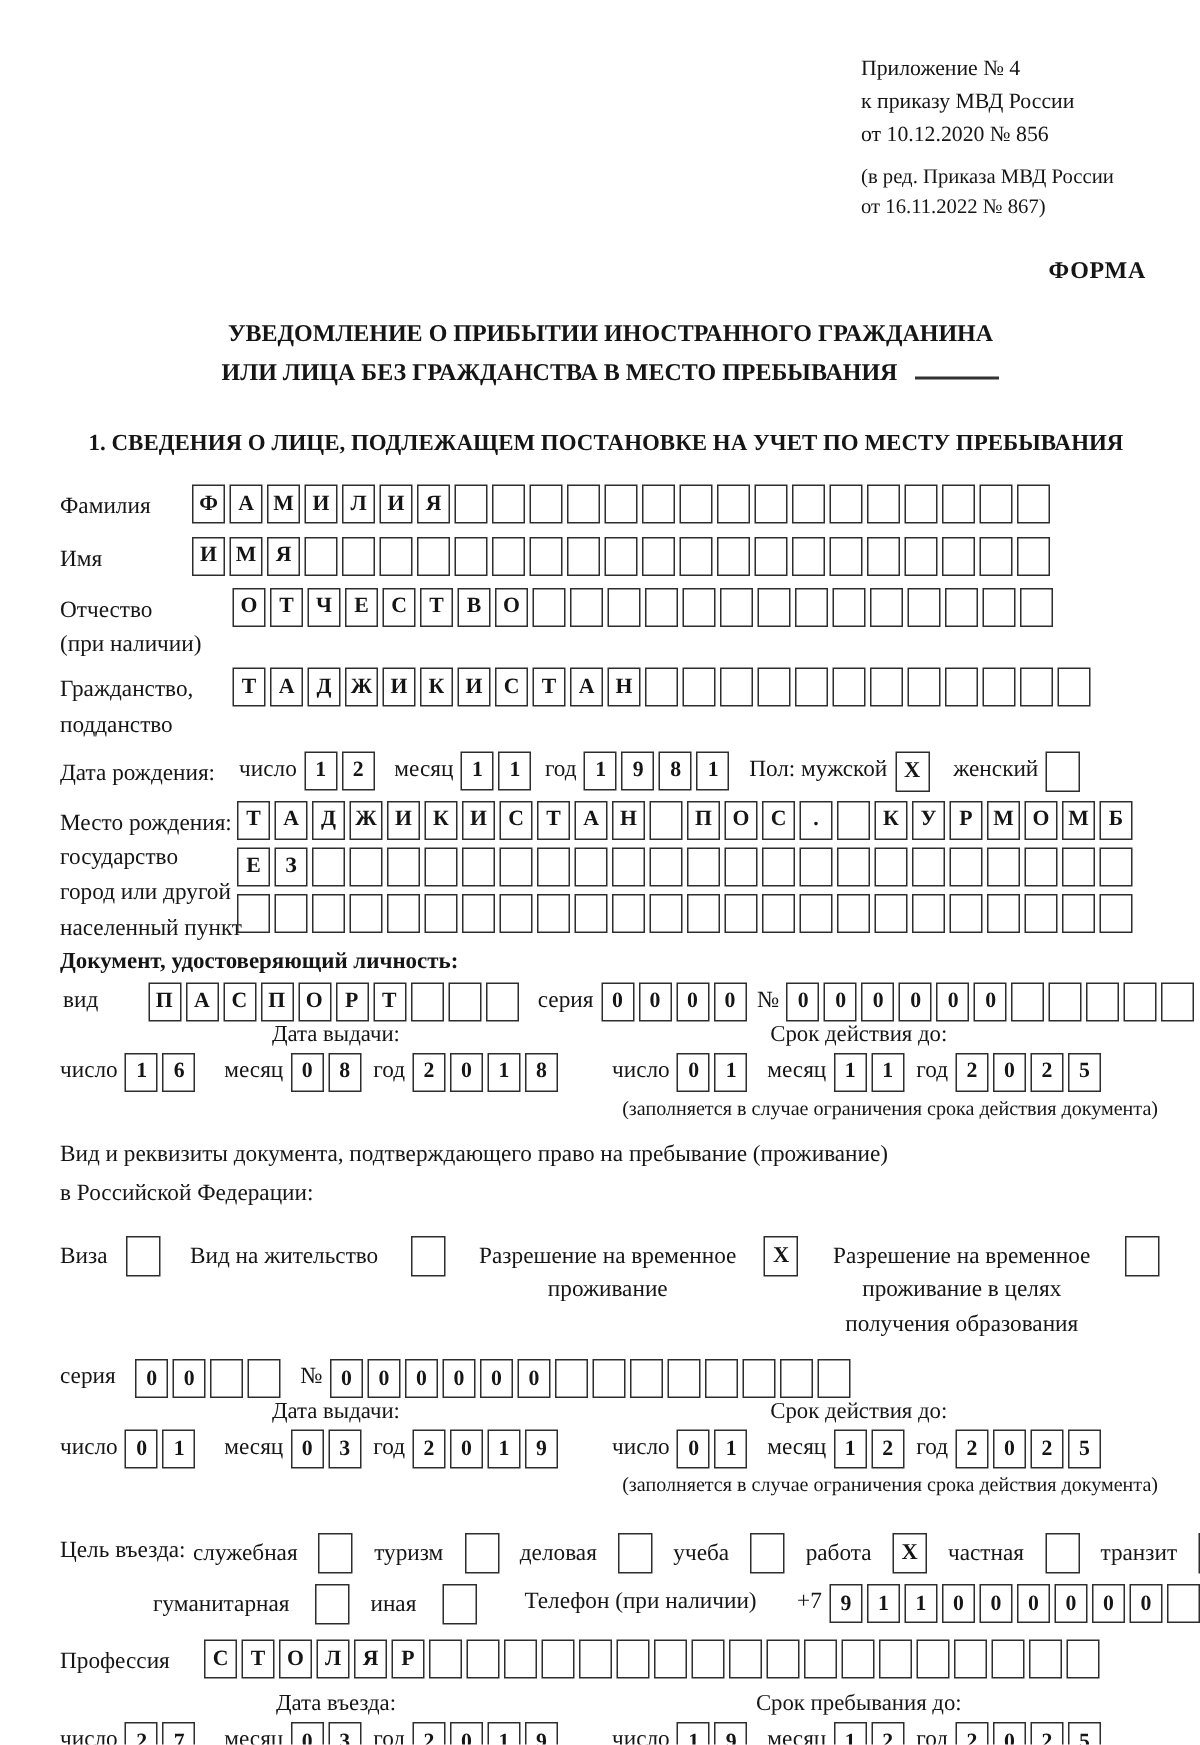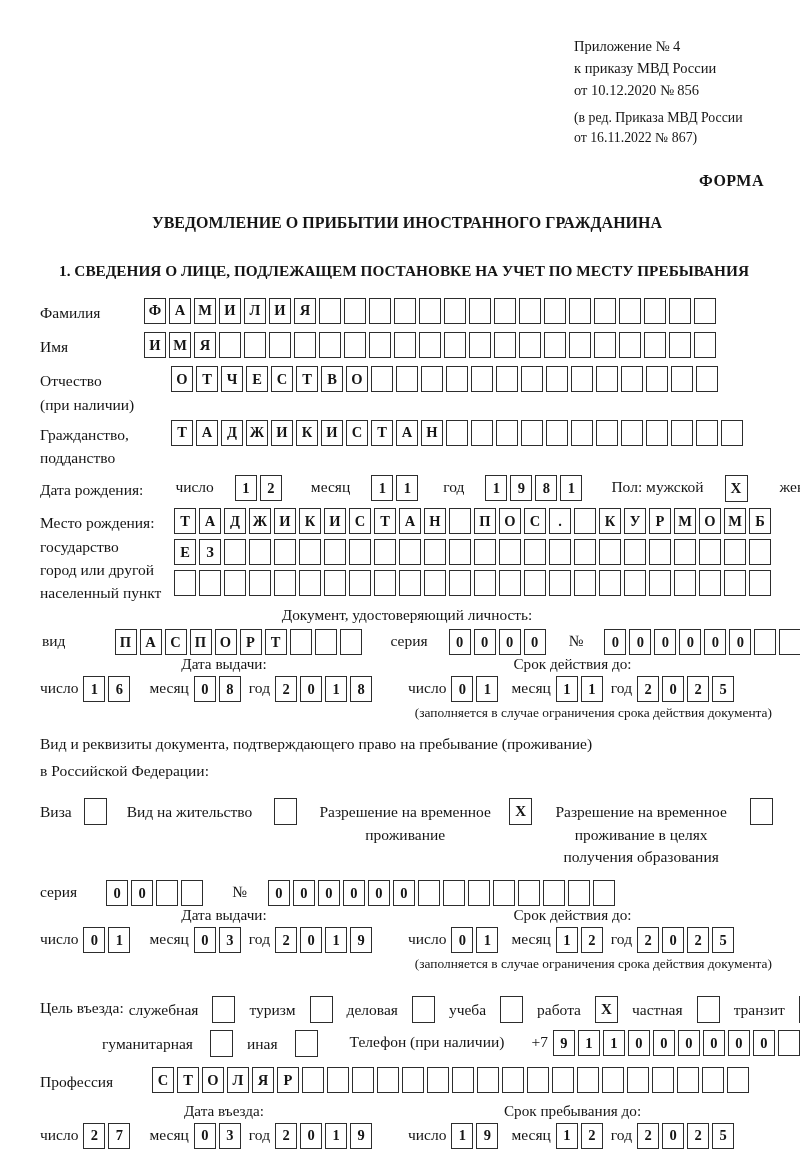--- a/index.html
+++ b/index.html
@@ -9,34 +9,34 @@
 
   .annex { margin-left:534px; width:230px; font-size:14.5px; line-height:1.5; }
   .annex-note { margin-top:7px; font-size:13.8px; line-height:1.45; }
   .form-word { text-align:right; padding-right:10px; font-weight:bold; font-size:16px; margin-top:24px; letter-spacing:.5px; }
 
   .title { text-align:center; font-weight:bold; font-size:16px; line-height:1.6; margin-top:20px; }
   .title-underline { display:inline-block; width:56px; border-bottom:2.2px solid #333; margin-left:12px; vertical-align:baseline; }
 
   .sec-heading { text-align:center; font-weight:bold; font-size:15.3px; margin-top:26px; margin-left:-6px; }
 
-  .frow { display:flex; align-items:flex-start; margin-top:8px;gap:16px; }
+  .frow { display:flex; align-items:flex-start; margin-top:8px; }
   .flabel { flex-shrink:0; font-size:15.5px; line-height:1.5; padding-top:3px; }
   .flabel div { white-space:nowrap; }
 
   .boxes { display:flex; flex-wrap:nowrap; }
   .boxes-col { display:flex; flex-direction:column; }
   .boxes-col .boxes { margin-bottom:5px; }
   .box { width:22px; height:26px; border:1.7px solid #2d2d2d; margin-right:3px; display:inline-flex;
          align-items:center; justify-content:center; font-size:14.5px; font-weight:bold; flex-shrink:0; }
 
   .inline-lbl { font-size:15.5px; margin:3px 5px 0 0; white-space:nowrap; }
   .gap10 { margin-left:10px; } .gap16 { margin-left:16px; }
 
-  .center-bold { text-align:center; font-weight:normal; font-size:15.3px; margin-top:10px; }
+  .center-bold { font-weight:bold; font-size:15.3px; margin-top:10px; }
 
   .dates-row { display:flex; }
   .dgroup { display:flex; flex-direction:column; }
   .dgroup-left { width:368px; }
   .dcaption { text-align:center; font-size:15.2px; margin-bottom:3px; }
   .dfields { display:flex; align-items:flex-start; font-size:15.5px; }
   .validity-note { text-align:right; font-size:13.4px; margin-top:3px; padding-right:2px; }
 
   .para { font-size:15.5px; line-height:1.7; margin-top:10px; }
 
@@ -67,20 +67,23 @@
     <div class="annex-note">
       <div>(в ред. Приказа МВД России</div>
       <div>от 16.11.2022 № 867)</div>
     </div>
   </div>
 
   <div class="form-word">ФОРМА</div>
 
   <div class="title">
     <div>УВЕДОМЛЕНИЕ О ПРИБЫТИИ ИНОСТРАННОГО ГРАЖДАНИНА</div>
+    <div>
+      <span>ИЛИ ЛИЦА БЕЗ ГРАЖДАНСТВА В МЕСТО ПРЕБЫВАНИЯ</span><span class="title-underline"></span>
+    </div>
   </div>
 
   <div class="sec-heading">1. СВЕДЕНИЯ О ЛИЦЕ, ПОДЛЕЖАЩЕМ ПОСТАНОВКЕ НА УЧЕТ ПО МЕСТУ ПРЕБЫВАНИЯ</div>
 
   <div class="frow" style="margin-top:18px;">
     <div class="flabel" style="width:88px;">Фамилия</div>
     <div class="boxes">
         <span class="box">Ф</span>
         <span class="box">А</span>
         <span class="box">М</span>

